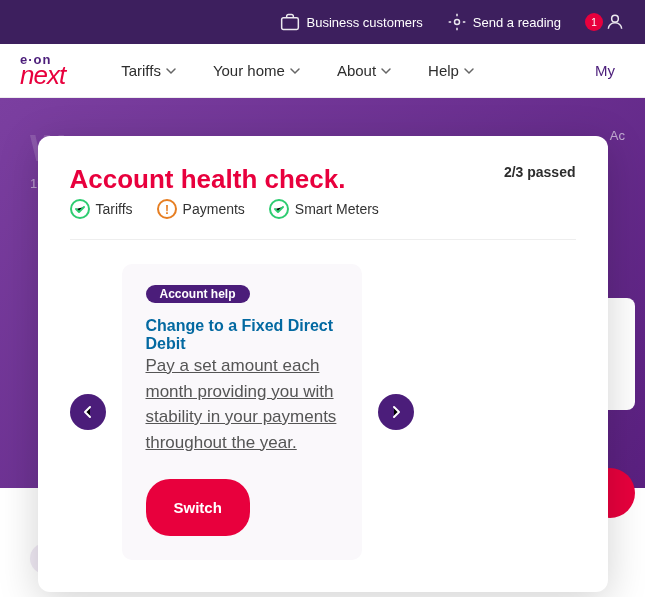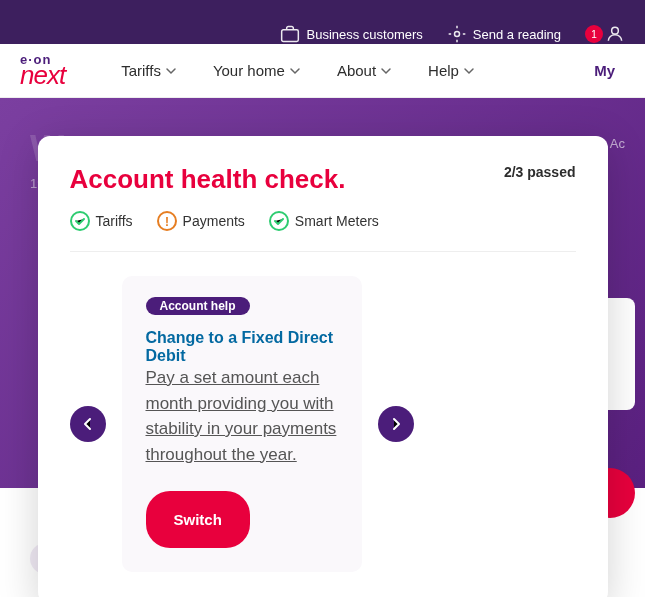--- a/index.html
+++ b/index.html
@@ -10,21 +10,21 @@
       overflow: hidden;
       position: relative;
       background: #f0eaf5;
     }
 
     
     .top-bar {
       background: #3d1f5e;
       height: 44px;
       display: flex;
-      align-items: flex-end;
+      align-items: center;
       justify-content: flex-end;
       padding: 0 20px;
       gap: 24px;
     }
     .top-bar-item {
       color: white;
       font-size: 13px;
       display: flex;
       align-items: center;
       gap: 6px;
@@ -92,21 +92,21 @@
       font-size: 15px;
       font-weight: 500;
       cursor: pointer;
     }
     .nav-item svg {
       color: #666;
     }
     .nav-my {
       margin-left: auto;
       color: #4b1d7a;
-      font-weight: 700;
+      font-weight: 400;
       font-size: 15px;
       justify-content: center;
     }
 
     
     .bg-content {
       background: linear-gradient(135deg, #7b3fa0 0%, #5a2080 100%);
       height: 390px;
       position: relative;
       display: flex;
@@ -120,21 +120,21 @@
       opacity: 0.15;
     }
     .bg-address {
       color: white;
       font-size: 13px;
       opacity: 0.5;
       margin-top: 6px;
     }
     .bg-right-label {
       position: absolute;
-      top: 38px;
+      top: 30px;
       right: 20px;
       color: white;
       font-size: 13px;
       opacity: 0.6;
     }
 
     
     .next-payment {
       position: absolute;
       right: 10px;
@@ -204,21 +204,21 @@
       width: 570px;
       box-shadow: 0 8px 40px rgba(0,0,0,0.18);
       position: relative;
     }
 
     
     .health-header {
       display: flex;
       justify-content: space-between;
       align-items: flex-start;
-      margin-bottom: 16px;
+      margin-bottom: 4px;
     }
     .health-title {
       color: #e8003d;
       font-size: 26px;
       font-weight: 700;
     }
     .health-score {
       color: #2d2d2d;
       font-size: 14px;
       font-weight: 600;

